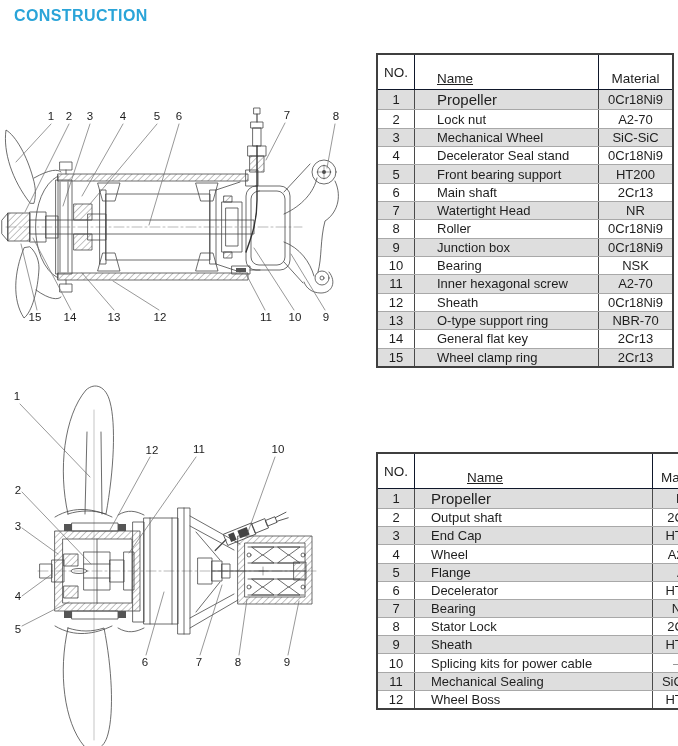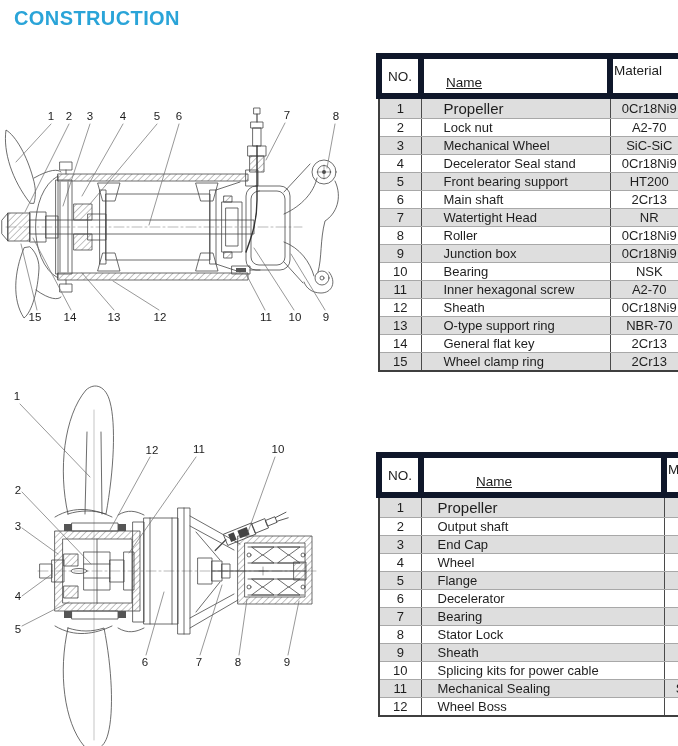--- a/index.html
+++ b/index.html
@@ -1,42 +1,42 @@
 <!DOCTYPE html>
 <html><head>
 <meta charset="utf-8">
 <style>
   html,body{margin:0;padding:0;}
   body{
     width:678px;height:746px;background:#ffffff;position:relative;overflow:hidden;
     font-family:"Liberation Sans", sans-serif;color:#222;
   }
   .page-title{
-    position:absolute;left:14px;top:7px;font-size:20px;font-weight:bold;
+    position:absolute;left:14px;top:7px;font-size:16px;font-weight:bold;
     letter-spacing:.4px;color:#2aa4d8;
   }
   svg.diag{position:absolute;left:0;}
   #d1{top:80px;}
   #d2{top:380px;}
   .co{font-size:11.5px;fill:#1c1c1c;text-anchor:middle;font-family:"Liberation Sans",sans-serif;}
 
   table.tbl{
     position:absolute;border-collapse:collapse;table-layout:fixed;
     background:#fff;border:2px solid #3f3f3f;
   }
   #t1{left:376px;top:53px;width:266px;height:315px;}
   #t2{left:376px;top:452px;width:281px;height:258px;}
   .tbl th{
     font-weight:normal;font-size:13.5px;color:#1e1e1e;
-    border:6px solid #0f172a;background:#fff;
+    border:1px solid #0f172a;background:#fff;
   }
   .tbl thead tr{height:35px;}
   .tbl th.col-no{vertical-align:middle;text-align:center;}
   .tbl th.col-name{vertical-align:bottom;text-align:left;padding:16px 0 3px 22px;text-decoration:underline;}
-  .tbl th.col-material{vertical-align:bottom;text-align:left;padding-bottom:15px;}
+  .tbl th.col-material{vertical-align:bottom;text-align:center;padding-bottom:3px;}
   #t1 th.col-no{width:34px;} #t1 th.col-name{width:161px;} #t1 th.col-material{width:71px;}
   #t2 th.col-no{width:34px;} #t2 th.col-name{width:185px;} #t2 th.col-material{width:62px;}
   #t2 th.col-name{padding-left:52px;}
   .tbl td{
     font-size:13px;color:#1e1e1e;
     border-left:1px solid #4a4a4a;border-right:1px solid #4a4a4a;
     border-top:1px solid #a8a8a8;border-bottom:1px solid #a8a8a8;
     white-space:nowrap;overflow:hidden;
   }
   .tbl td.col-no{text-align:center;}

